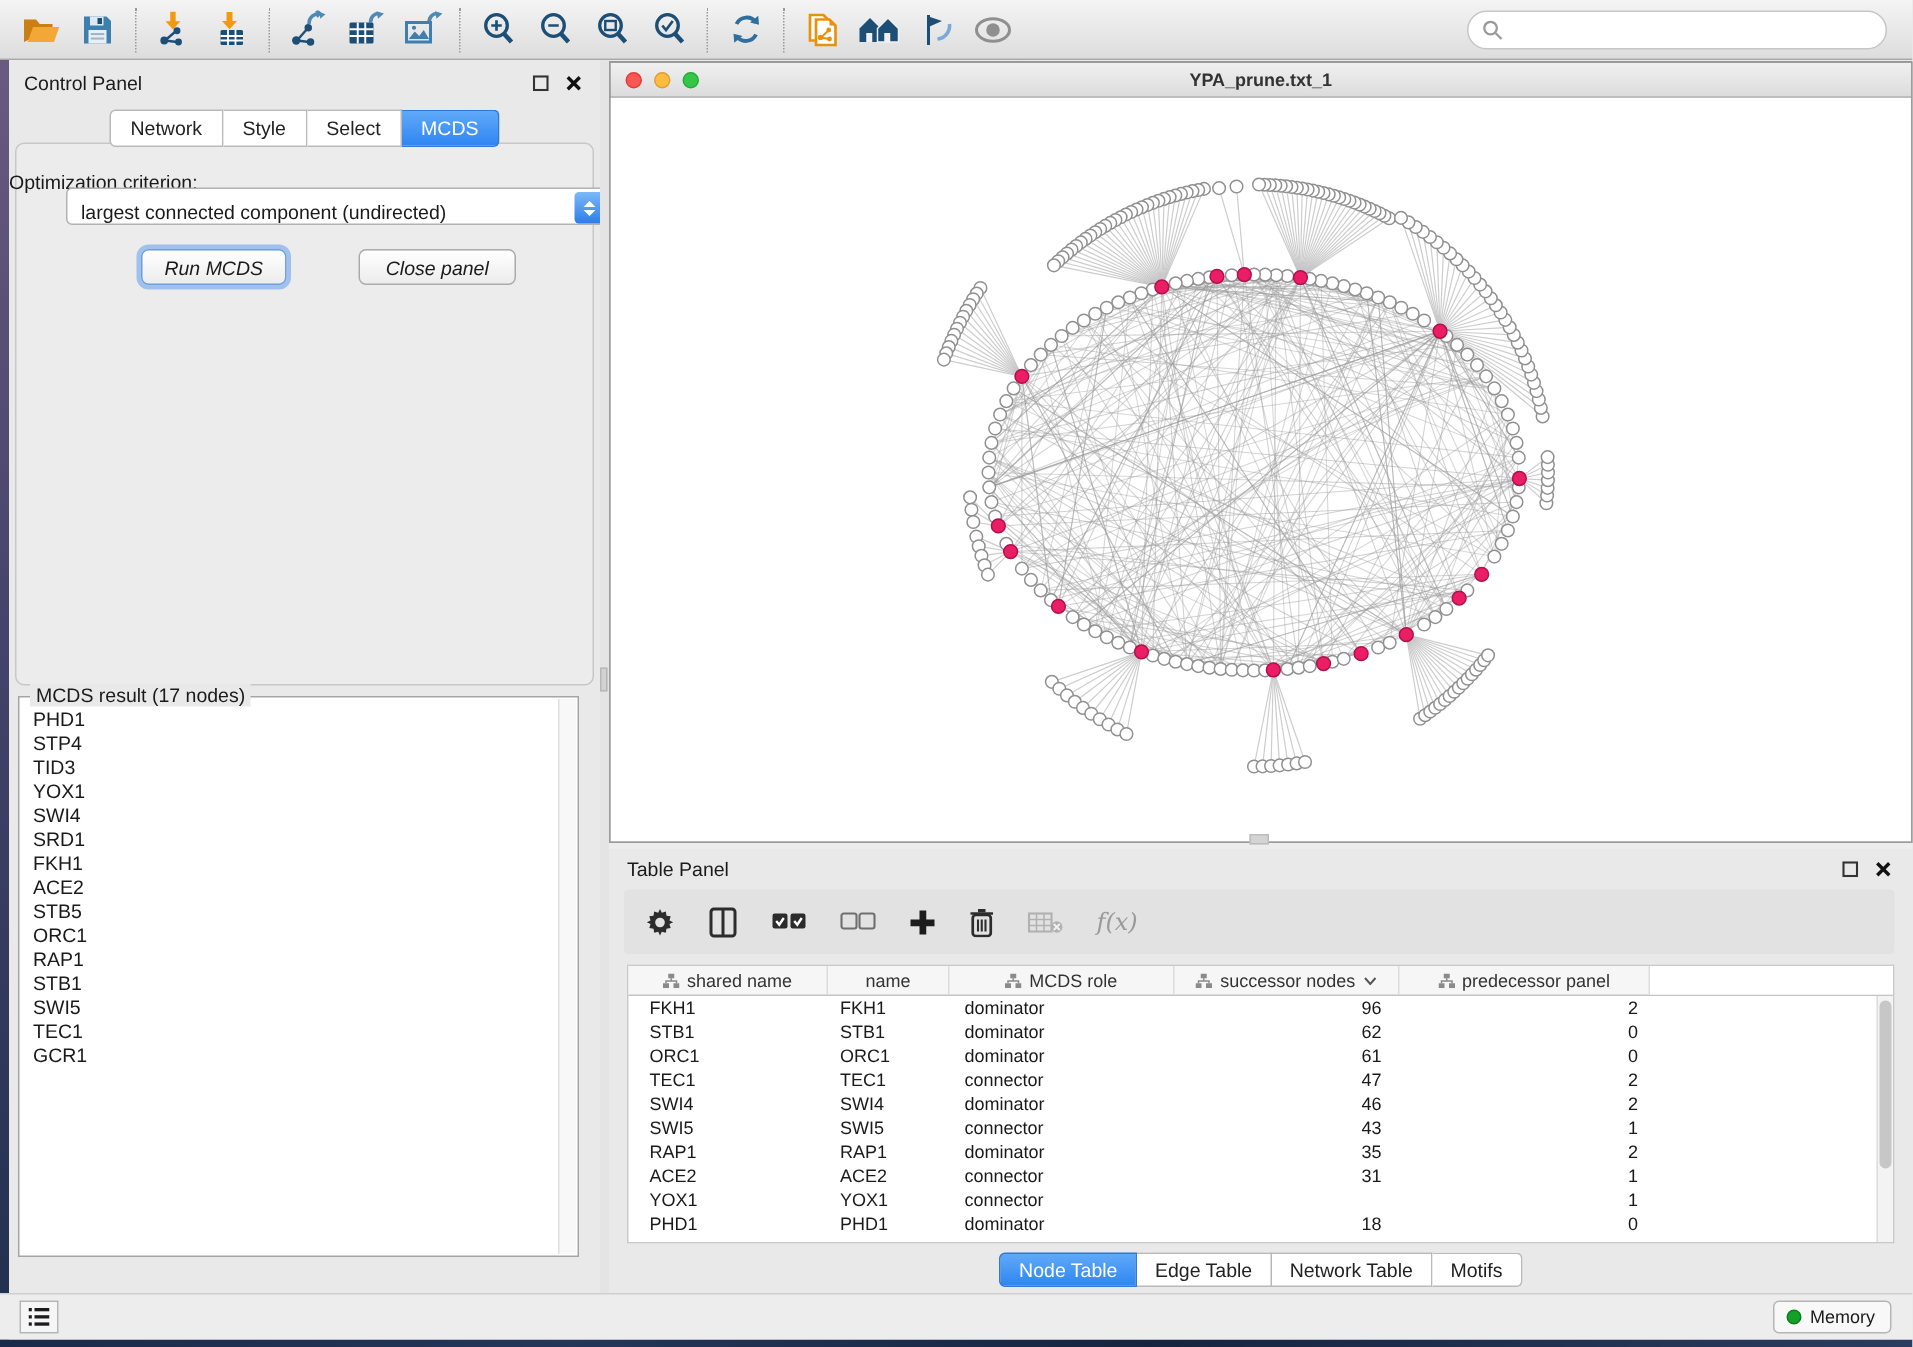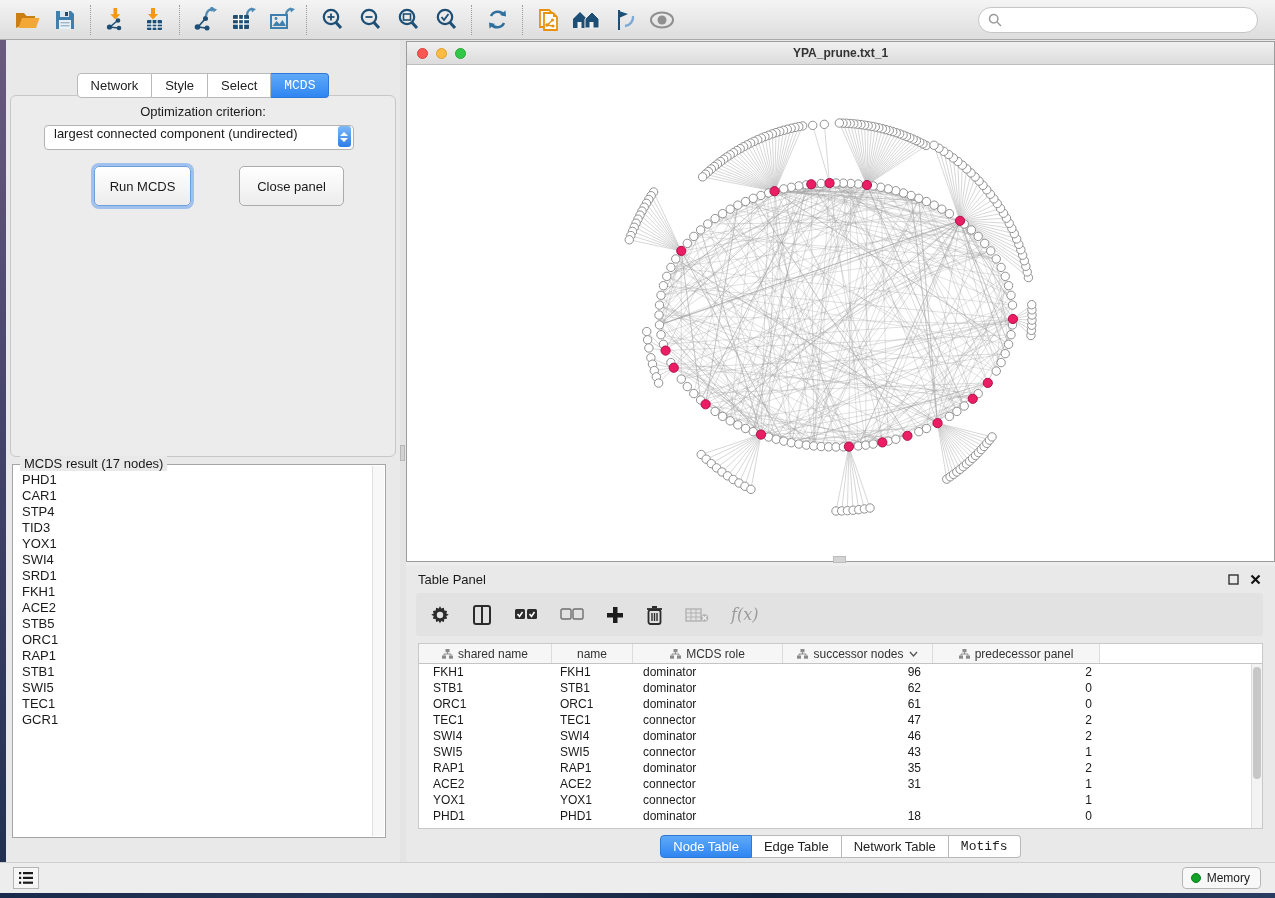--- a/index.html
+++ b/index.html
@@ -23,36 +23,36 @@
     background:linear-gradient(90deg,#1a2a4a,#24365a 30%,#16243f 60%,#2a3c60); }
 
   
   #control-panel { position:absolute; left:6px; top:40px; width:394px; height:822px; background:#e9e9e9; }
   #cp-titlebar { height:30px; display:flex; align-items:center; padding:0 10px; }
   #cp-title { flex:1; }
   .mini-btn { width:16px; height:16px; display:flex; align-items:center; justify-content:center; margin-left:6px; }
   #cp-tabs { position:absolute; left:0; top:33px; width:100%; display:flex; justify-content:center; z-index:3;align-items:center; }
   .seg-tab { padding:4px 13px; background:#fff; border:1px solid #b9b9b9; border-left:none; font-size:13px; color:#222; cursor:default; }
   .seg-tab:first-child { border-left:1px solid #b9b9b9; border-radius:4px 0 0 4px; }
-  .seg-tab:last-child { border-radius:0 4px 4px 0;font-family:Liberation Mono, monospace; }
+  .seg-tab:last-child { border-radius:0 4px 4px 0; }
   .seg-tab.sel { background:linear-gradient(#5fa9f8,#2f86f2); border-color:#2f78d8; color:#fff; }
   #cp-inner { position:absolute; left:4px; top:55px; width:386px; height:362px;
     background:#ececec; border:1px solid #c7c7c7; border-radius:6px; }
-  #opt-label { position:absolute; left:0; top:64px; width:100%; text-align:center; }
-  #opt-select { position:absolute; left:38px; top:85px; width:310px; height:25px; background:#fff;
-    border:1px solid #b2b2b2; border-radius:4px; display:flex; align-items:flex-start;gap:40px; }
+  #opt-label { position:absolute; left:0; top:74px; width:100%; text-align:left; }
+  #opt-select { position:absolute; left:38px; top:85px; width:362px; height:25px; background:#fff;
+    border:1px solid #b2b2b2; border-radius:4px; display:flex; align-items:flex-end;gap:40px; }
   #opt-select .val { flex:1; padding-left:9px; white-space:nowrap; }
   .spinner { width:20px; height:21px; margin-right:2px; border-radius:3px;
     background:linear-gradient(#7db9f9,#2e7ce8); display:flex; flex-direction:column; align-items:center; justify-content:center; gap:2px; }
   .spinner i { width:0; height:0; border-left:4px solid transparent; border-right:4px solid transparent; }
   .spinner .up { border-bottom:4px solid #fff; }
   .spinner .dn { border-top:4px solid #fff; }
-  .cp-btn { position:absolute; top:126px; height:40px; background:linear-gradient(#ffffff,#ececec);
+  .cp-btn { position:absolute; top:126px; height:24px; background:linear-gradient(#ffffff,#ececec);
     border:1px solid #ababab; border-radius:5px; font-size:13px; font-family:"Liberation Sans",sans-serif;
-    display:flex; align-items:center; justify-content:center; }
+    display:flex; align-items:center; justify-content:center;font-style:italic; }
   #run-btn { left:88px; width:97px; box-shadow:0 0 0 3px rgba(110,165,240,.6); border-color:#6b9fe0; }
   #close-btn { left:197px; width:105px;margin-left:36px; }
   #mcds-group { position:absolute; left:6px; top:424px; width:374px; height:374px; border:1px solid #a5a5a5; background:#fff; }
   #mcds-legend { position:absolute; left:14px; top:416px; background:#e9e9e9; padding:0 4px; z-index:2; }
   #mcds-list { position:absolute; inset:1px 13px 1px 1px; overflow:hidden; background:#fff; padding:6px 0 0 8px; }
   .mcds-item { font-size:13px; line-height:16px; }
   #mcds-scroll { position:absolute; top:1px; right:1px; bottom:1px; width:12px; background:#f8f8f8; border-left:1px solid #e0e0e0; }
 
   
   #split-v { position:absolute; left:400px; top:40px; width:6px; height:822px; background:#e4e4e4; }
@@ -268,20 +268,36 @@
         <line x1="9" y1="9" x2="13" y2="13" stroke="#9a9a9a" stroke-width="1.5"></line>
       </svg>
     <input type="text" placeholder="" style="">
   </div>
 </div>
 
 <div id="wp-left"></div>
 <div id="wp-bottom"></div>
 
 <div id="control-panel">
+  <div id="cp-titlebar">
+    <span id="cp-title">Control Panel</span>
+    <span class="mini-btn">
+        <svg width="11" height="11" viewBox="0 0 11 11">
+          <rect x="1" y="1" width="9" height="9" fill="none" stroke="#333" stroke-width="1.4"></rect>
+        </svg>
+      </span>
+    <span class="mini-btn">
+        <svg width="11" height="11" viewBox="0 0 11 11">
+          <g stroke="#111" stroke-width="2.2">
+            <line x1="1.5" y1="1.5" x2="9.5" y2="9.5"></line>
+            <line x1="9.5" y1="1.5" x2="1.5" y2="9.5"></line>
+          </g>
+        </svg>
+      </span>
+  </div>
   <div id="cp-tabs">
       <div class="seg-tab">Network</div>
       <div class="seg-tab">Style</div>
       <div class="seg-tab">Select</div>
       <div class="seg-tab sel">MCDS</div>
     </div>
   <div id="cp-inner"></div>
   <div id="opt-label">Optimization criterion:</div>
   <div id="opt-select">
     <span class="val">largest connected component (undirected)</span>
@@ -289,21 +305,20 @@
         <i class="up"></i>
         <i class="dn"></i>
       </span>
   </div>
   <div class="cp-btn" id="run-btn">Run MCDS</div>
   <div class="cp-btn" id="close-btn">Close panel</div>
   <span id="mcds-legend">MCDS result (17 nodes)</span>
   <div id="mcds-group">
     <div id="mcds-list">
         <div class="mcds-item">PHD1</div>
-        <div class="mcds-item">CAR1</div>
         <div class="mcds-item">STP4</div>
         <div class="mcds-item">TID3</div>
         <div class="mcds-item">YOX1</div>
         <div class="mcds-item">SWI4</div>
         <div class="mcds-item">SRD1</div>
         <div class="mcds-item">FKH1</div>
         <div class="mcds-item">ACE2</div>
         <div class="mcds-item">STB5</div>
         <div class="mcds-item">ORC1</div>
         <div class="mcds-item">RAP1</div>

